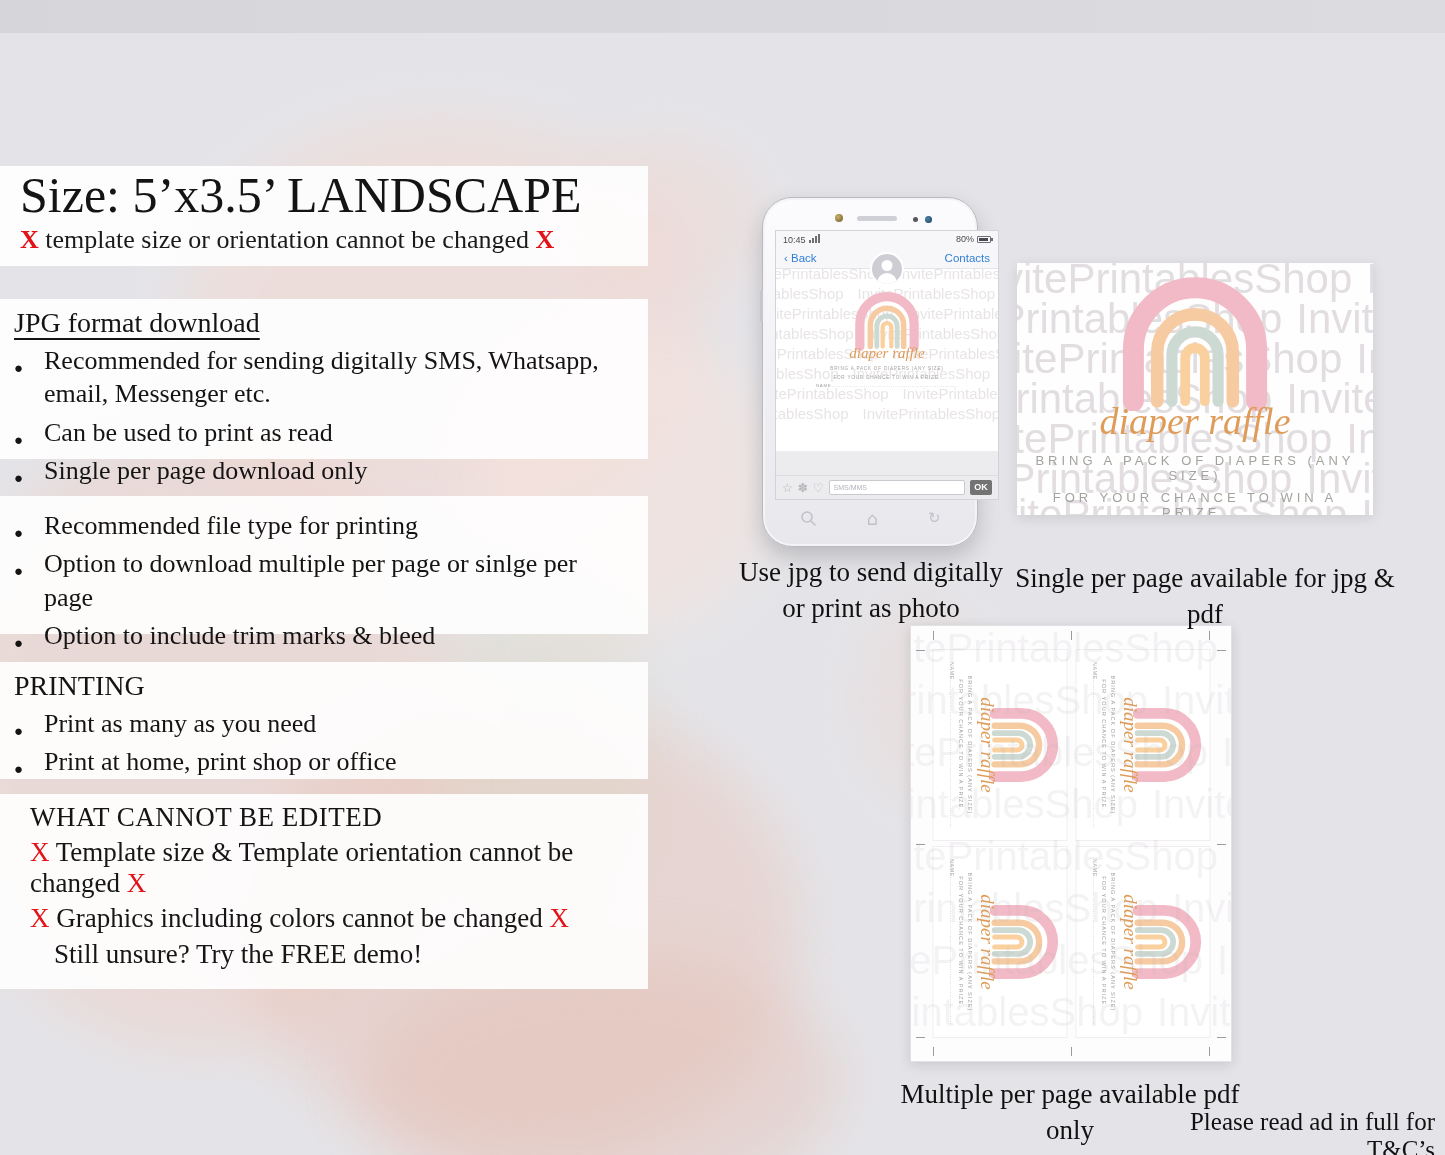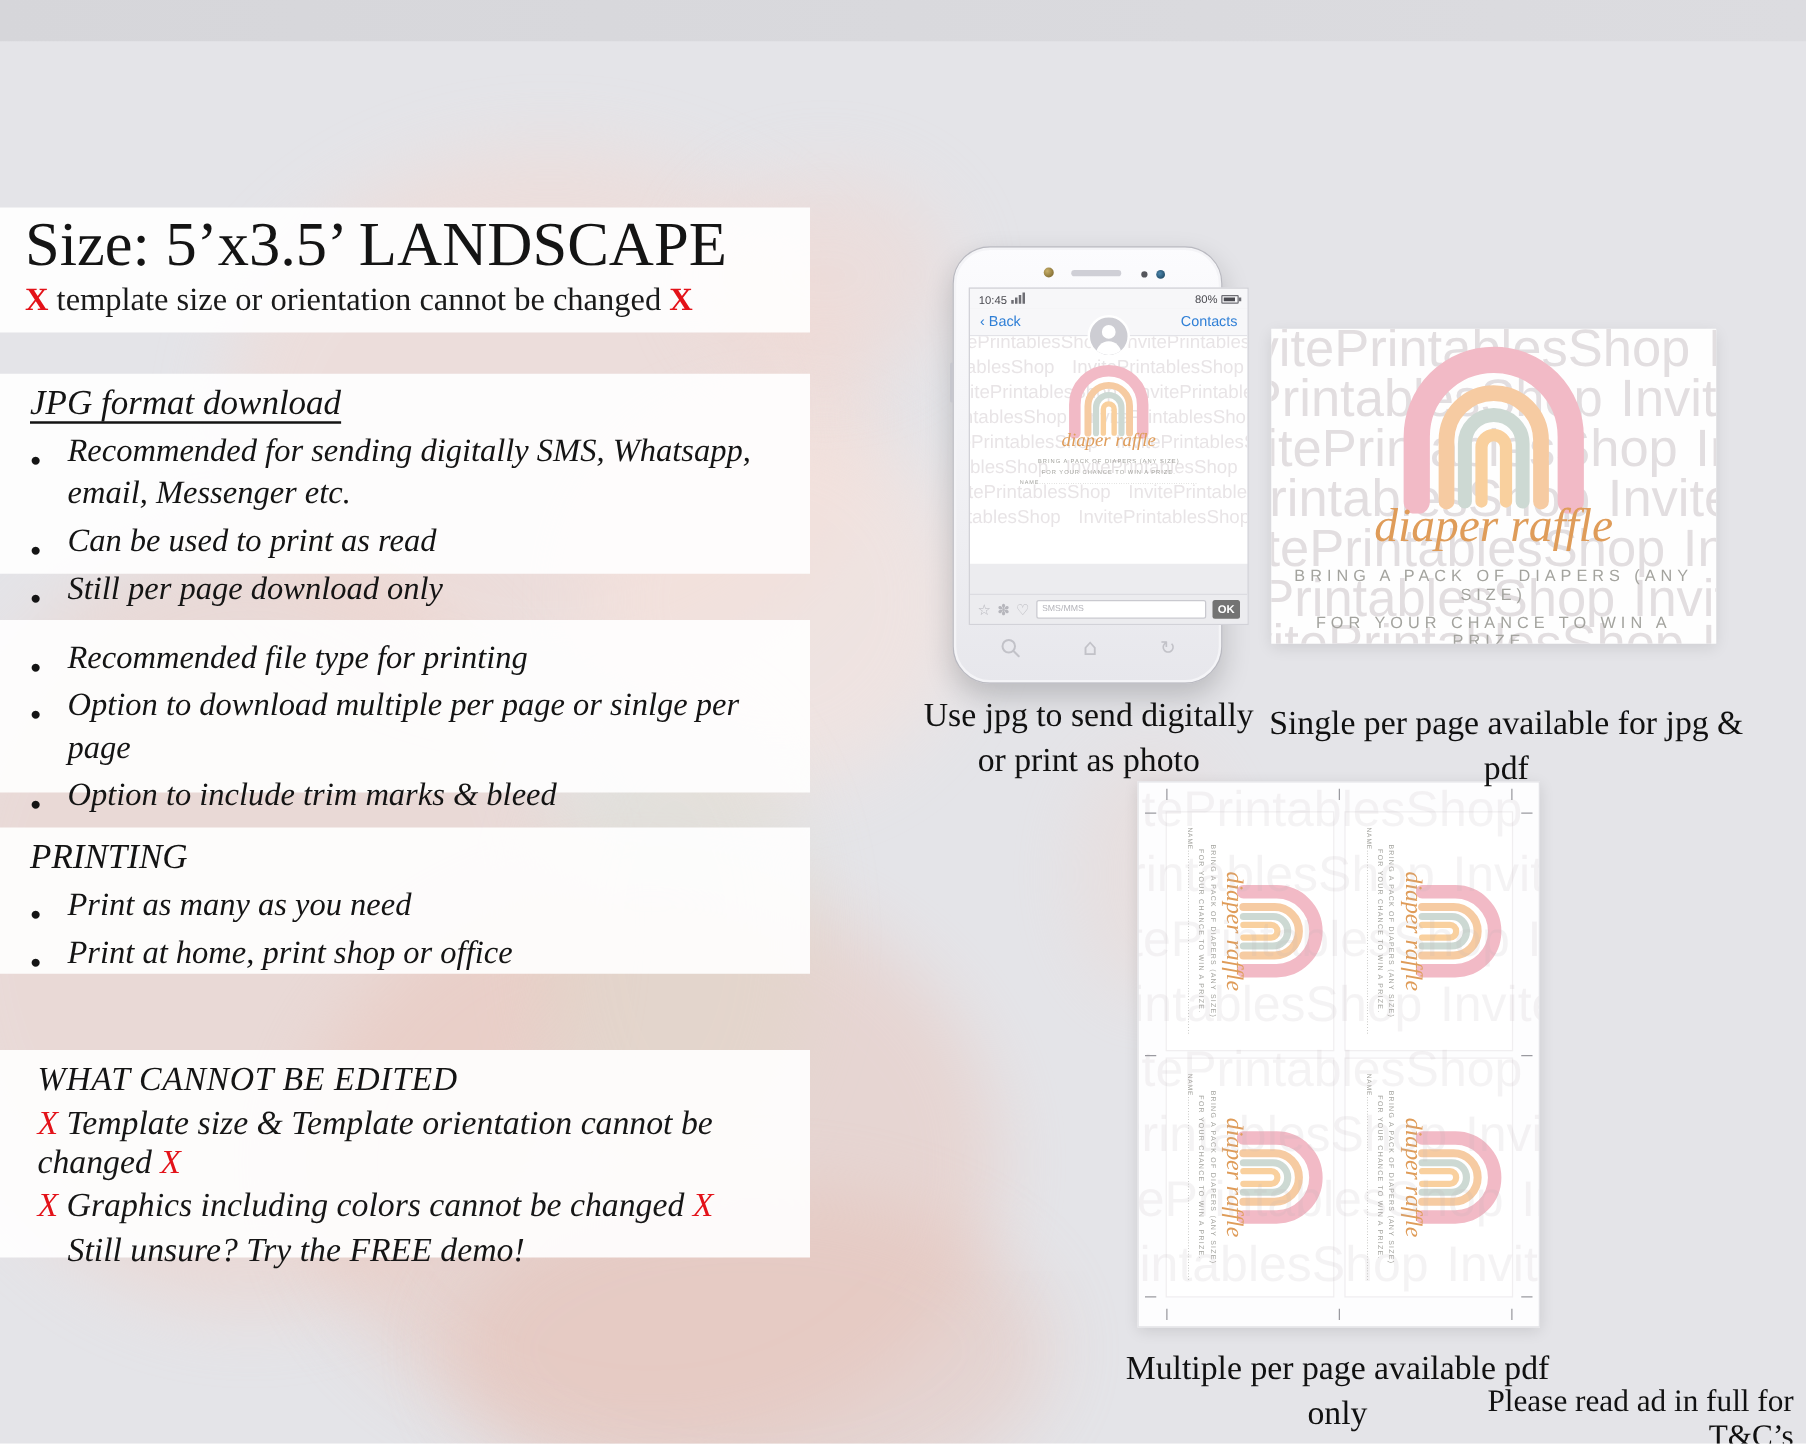--- a/index.html
+++ b/index.html
@@ -30,27 +30,27 @@
   .page-title { font-size:38px; letter-spacing:1px; color:#1c1c1c; margin-top:10px; }
   .page-subtitle { font-size:33px; color:#111; margin-top:2px; }
 
   
   .size-band { left:0; top:166px; width:648px; height:100px; padding:2px 0 0 20px; }
   .size-heading { font-size:50px; color:#141414; line-height:1.1; }
   .size-note { font-size:26px; color:#1a1a1a; margin-top:2px; }
   .rxb { color:#e31219; font-weight:bold; }
   .rx  { color:#e31219; }
 
-  .sec { left:0; width:648px; padding:8px 0 0 24px;font-style:italic; }
+  .sec { left:0; width:648px; padding:8px 0 0 14px; }
   .sec h2 { font-size:28px; font-weight:normal; color:#141414; }
   .sec h2.und { text-decoration:underline; text-underline-offset:6px; }
   .jpg-band { top:299px; height:160px; }
   .pdf-band { top:496px; height:138px; }
   .print-band { top:662px; height:117px; }
-  .cannot-band { top:840px; height:166px; padding-left:30px; }
+  .cannot-band { top:794px; height:195px; padding-left:30px; }
 
   .bullet { display:flex; font-size:26px; color:#141414; line-height:1.28; margin-top:5px; max-width:600px; }
   .bullet .dot::before { content:"●"; font-size:15px; position:relative; top:4px; }
   .bullet .dot { width:30px; flex:0 0 30px; text-align:left; }
   .cannot-heading { font-size:27px; font-weight:normal; letter-spacing:.5px; color:#141414; }
   .xline { font-size:27px; color:#161616; margin-top:4px; }
   .still { font-size:27px; color:#161616; margin-top:5px;margin-left:24px; }
 
   
   .caption { position:absolute; z-index:2; font-size:27px; color:#111; text-align:center; line-height:1.35; }
@@ -194,21 +194,21 @@
     <div class="bullet">
       <span class="dot"></span>
       <span>Recommended for sending digitally SMS, Whatsapp, email, Messenger etc.</span>
     </div>
     <div class="bullet">
       <span class="dot"></span>
       <span>Can be used to print as read</span>
     </div>
     <div class="bullet">
       <span class="dot"></span>
-      <span>Still per page download only</span>
+      <span>Single per page download only</span>
     </div>
   </div>
 
   <div class="band sec pdf-band">
     <div class="bullet">
       <span class="dot"></span>
       <span>Recommended file type for printing</span>
     </div>
     <div class="bullet">
       <span class="dot"></span>

